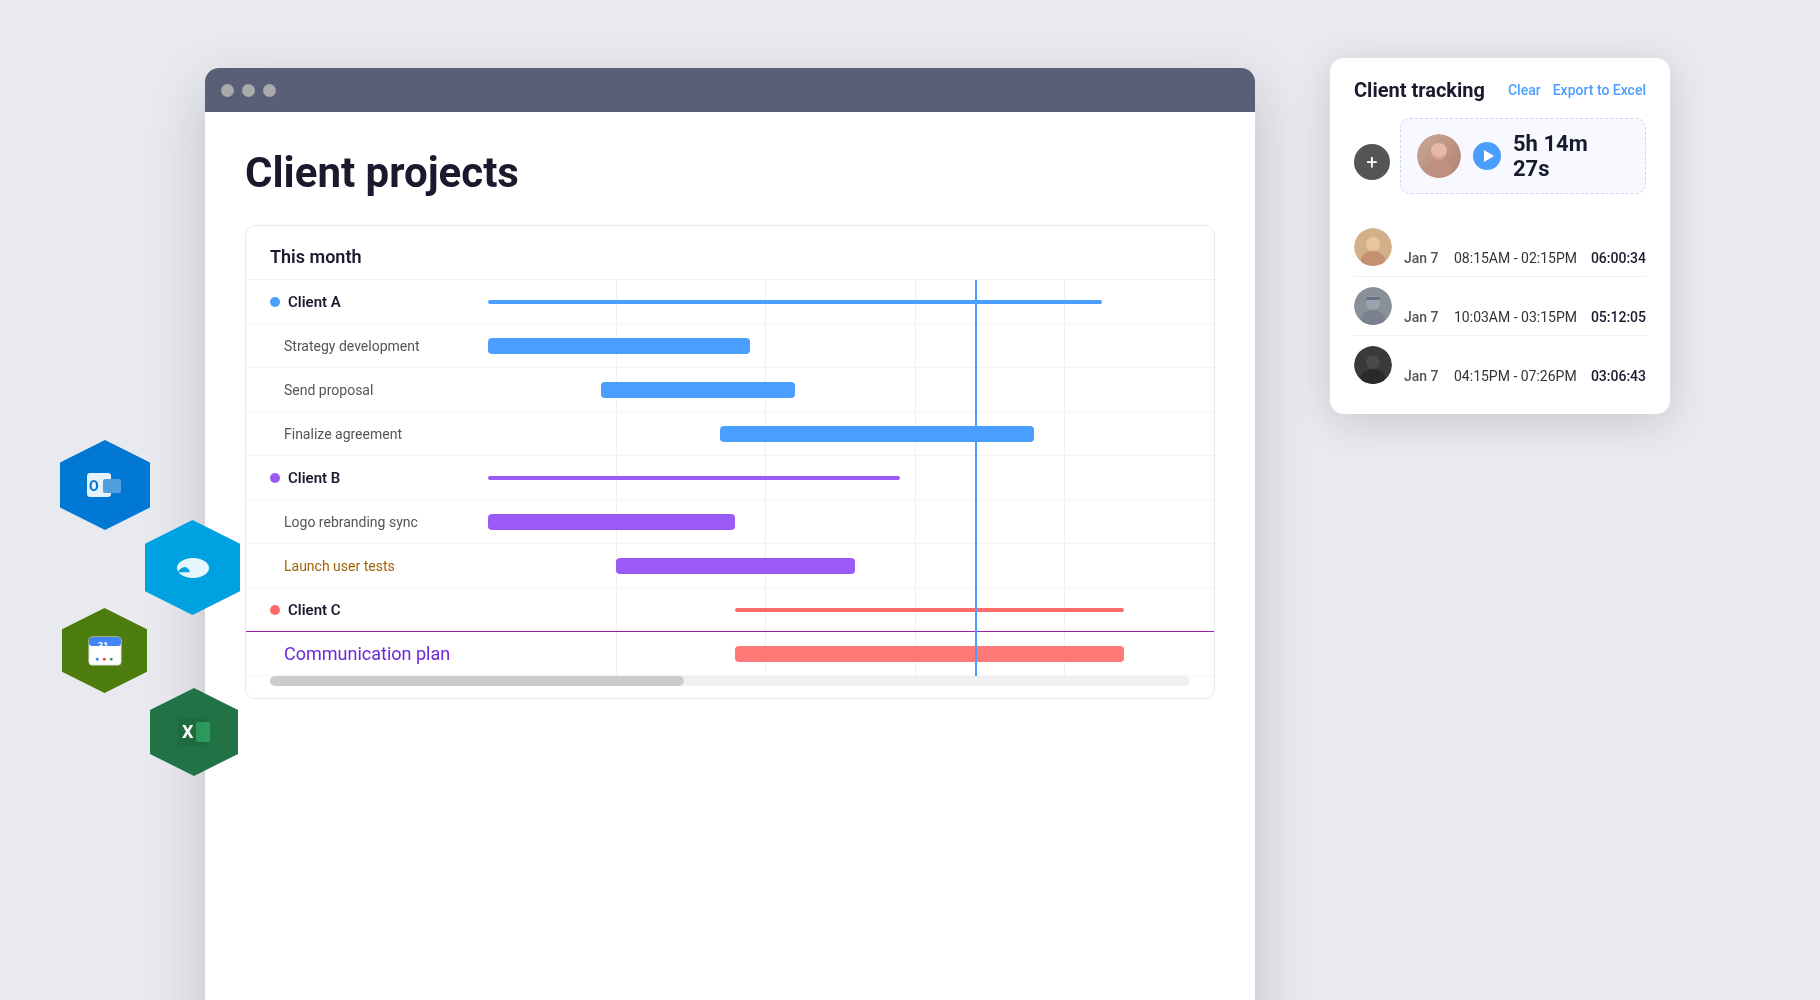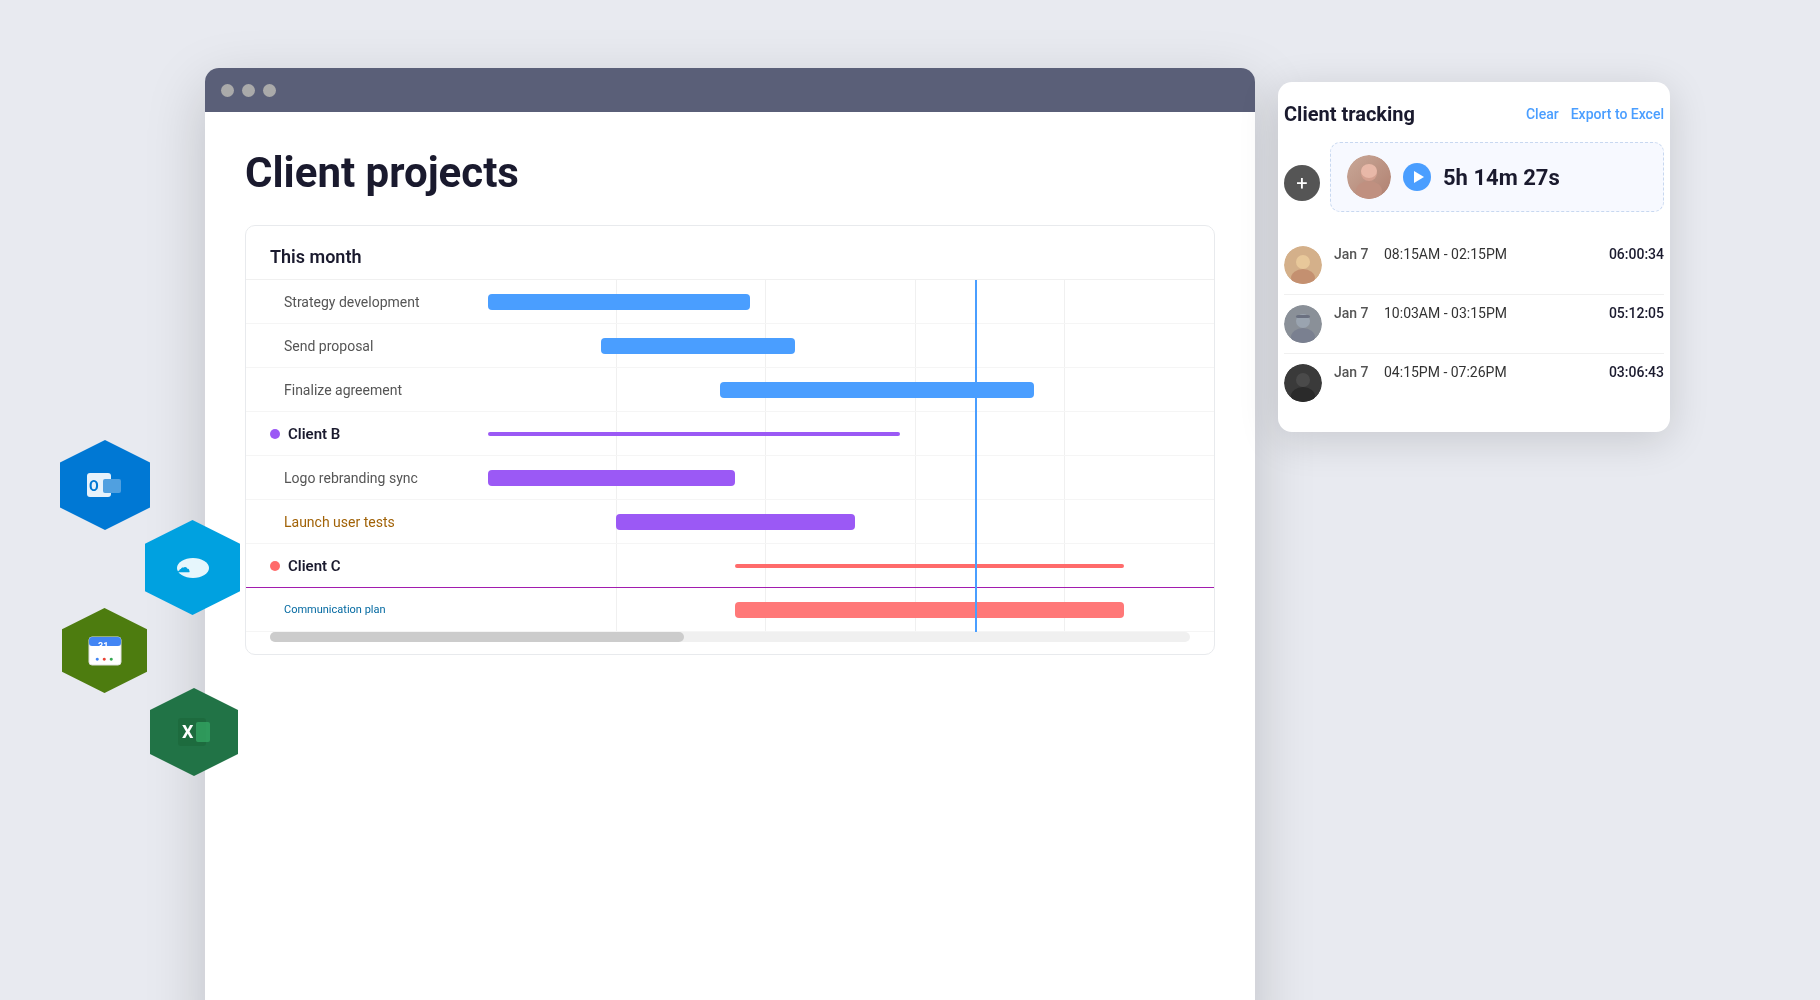--- a/index.html
+++ b/index.html
@@ -91,27 +91,26 @@
       display: flex;
       align-items: center;
       gap: 8px;
     }
 
     
     .tracking-panel {
       position: absolute;
       right: 150px;
       top: 58px;
-      width: 392px;
+      width: 340px;
       background: #fff;
       border-radius: 14px;
       box-shadow: 0 8px 40px rgba(0,0,0,0.14);
-      padding: 20px 6px;
+      padding: 20px 24px;
       z-index: 20;
-      margin-top: 24px;
     }
 
     .tracking-header {
       display: flex;
       align-items: center;
       justify-content: space-between;
       margin-bottom: 16px;
     }
 
     .tracking-title {
@@ -185,21 +184,21 @@
       font-size: 20px;
       display: flex;
       align-items: center;
       justify-content: center;
       cursor: pointer;
       flex-shrink: 0;
     }
 
     .time-entry {
       display: flex;
-      align-items: flex-start;
+      align-items: flex-end;
       padding: 10px 0;
       border-bottom: 1px solid #f0f0f0;
       gap: 12px;
     }
 
     .time-entry:last-child {
       border-bottom: none;
     }
 
     .entry-avatar {
@@ -308,20 +307,29 @@
 
         <div style="position:absolute; top:0; bottom:0; left:220px; right:0; pointer-events:none;">
           <div style="position:absolute;left:20%;top:0;bottom:0;width:1px;background:#f0f0f0;"></div>
           <div style="position:absolute;left:40%;top:0;bottom:0;width:1px;background:#f0f0f0;"></div>
           <div style="position:absolute;left:60%;top:0;bottom:0;width:1px;background:#f0f0f0;"></div>
           <div style="position:absolute;left:80%;top:0;bottom:0;width:1px;background:#f0f0f0;"></div>
 
           <div style="position:absolute;left:68%;top:0;bottom:0;width:2px;background:#4a9eff;z-index:5;"></div>
         </div>
 
+        <div class="gantt-row" style="position:relative;height:44px;border-bottom:1px solid #f5f5f5;display:flex;align-items:center;">
+          <div class="gantt-label client-row">
+            <span style="width:10px;height:10px;border-radius:50%;background:#4a9eff;display:inline-block;flex-shrink:0;"></span>
+            <span>Client A</span>
+          </div>
+          <div style="flex:1;height:100%;position:relative;">
+            <div style="position:absolute;left:3%;width:82%;height:3px;border:2px solid #4a9eff;top:50%;transform:translateY(-50%);border-radius:2px;"></div>
+          </div>
+        </div>
 
         <div class="gantt-row" style="position:relative;height:44px;border-bottom:1px solid #f5f5f5;display:flex;align-items:center;">
           <div class="gantt-label" style="min-width:220px;padding:0 16px 0 38px;font-size:14px;color:#555;">
             <span>Strategy development</span>
           </div>
           <div style="flex:1;height:100%;position:relative;">
             <div style="position:absolute;left:3%;width:35%;height:16px;background:#4a9eff;top:50%;transform:translateY(-50%);border-radius:4px;"></div>
           </div>
         </div>
 
@@ -375,21 +383,21 @@
           <div class="gantt-label client-row">
             <span style="width:10px;height:10px;border-radius:50%;background:#ff6b6b;display:inline-block;flex-shrink:0;"></span>
             <span>Client C</span>
           </div>
           <div style="flex:1;height:100%;position:relative;">
             <div style="position:absolute;left:36%;width:52%;height:3px;border:2px solid #ff6b6b;top:50%;transform:translateY(-50%);border-radius:2px;"></div>
           </div>
         </div>
 
         <div class="gantt-row" style="position:relative;height:44px;border-bottom:1px solid #f5f5f5;display:flex;align-items:center;">
-          <div class="gantt-label" style="min-width:220px;padding:0 16px 0 38px;font-size:11px;color:#0369a1;">
+          <div class="gantt-label" style="min-width:220px;padding:0 16px 0 38px;font-size:18px;color:#6d28d9;">
             <span>Communication plan</span>
           </div>
           <div style="flex:1;height:100%;position:relative;">
             <div style="position:absolute;left:36%;width:52%;height:16px;background:#ff7878;top:50%;transform:translateY(-50%);border-radius:4px;"></div>
           </div>
         </div>
 
 
       </div>
 

